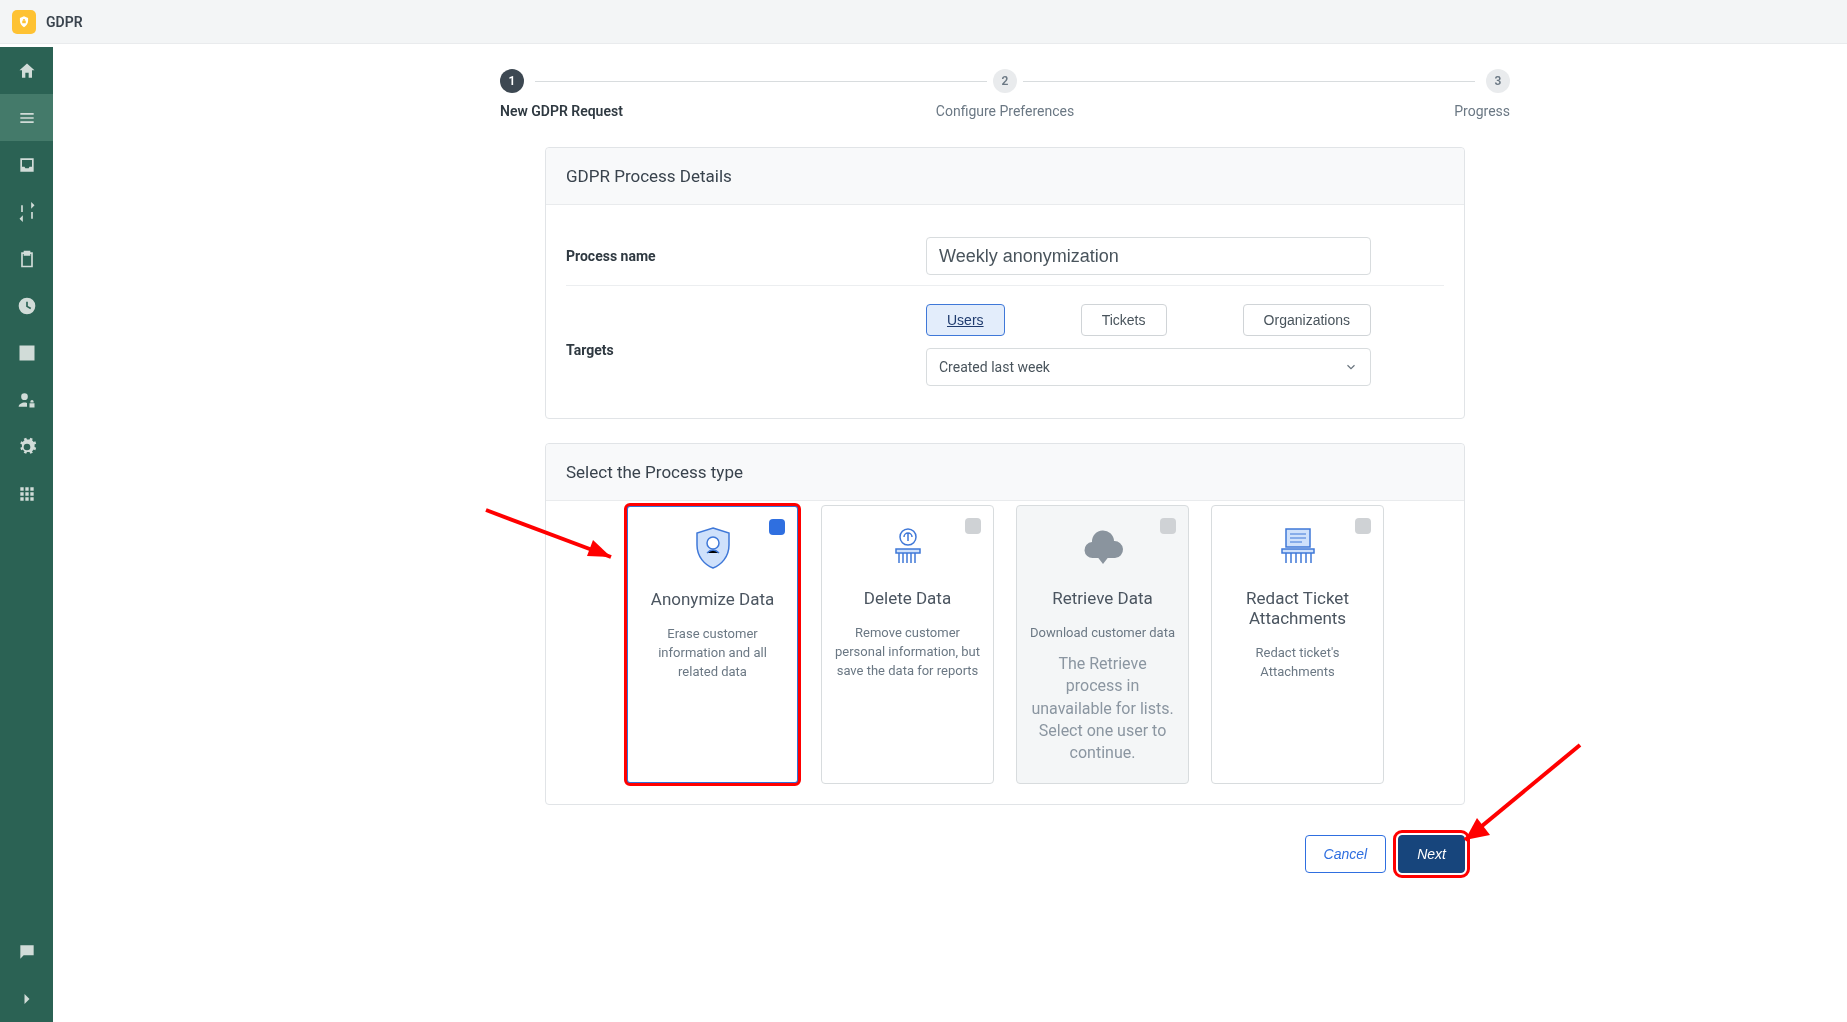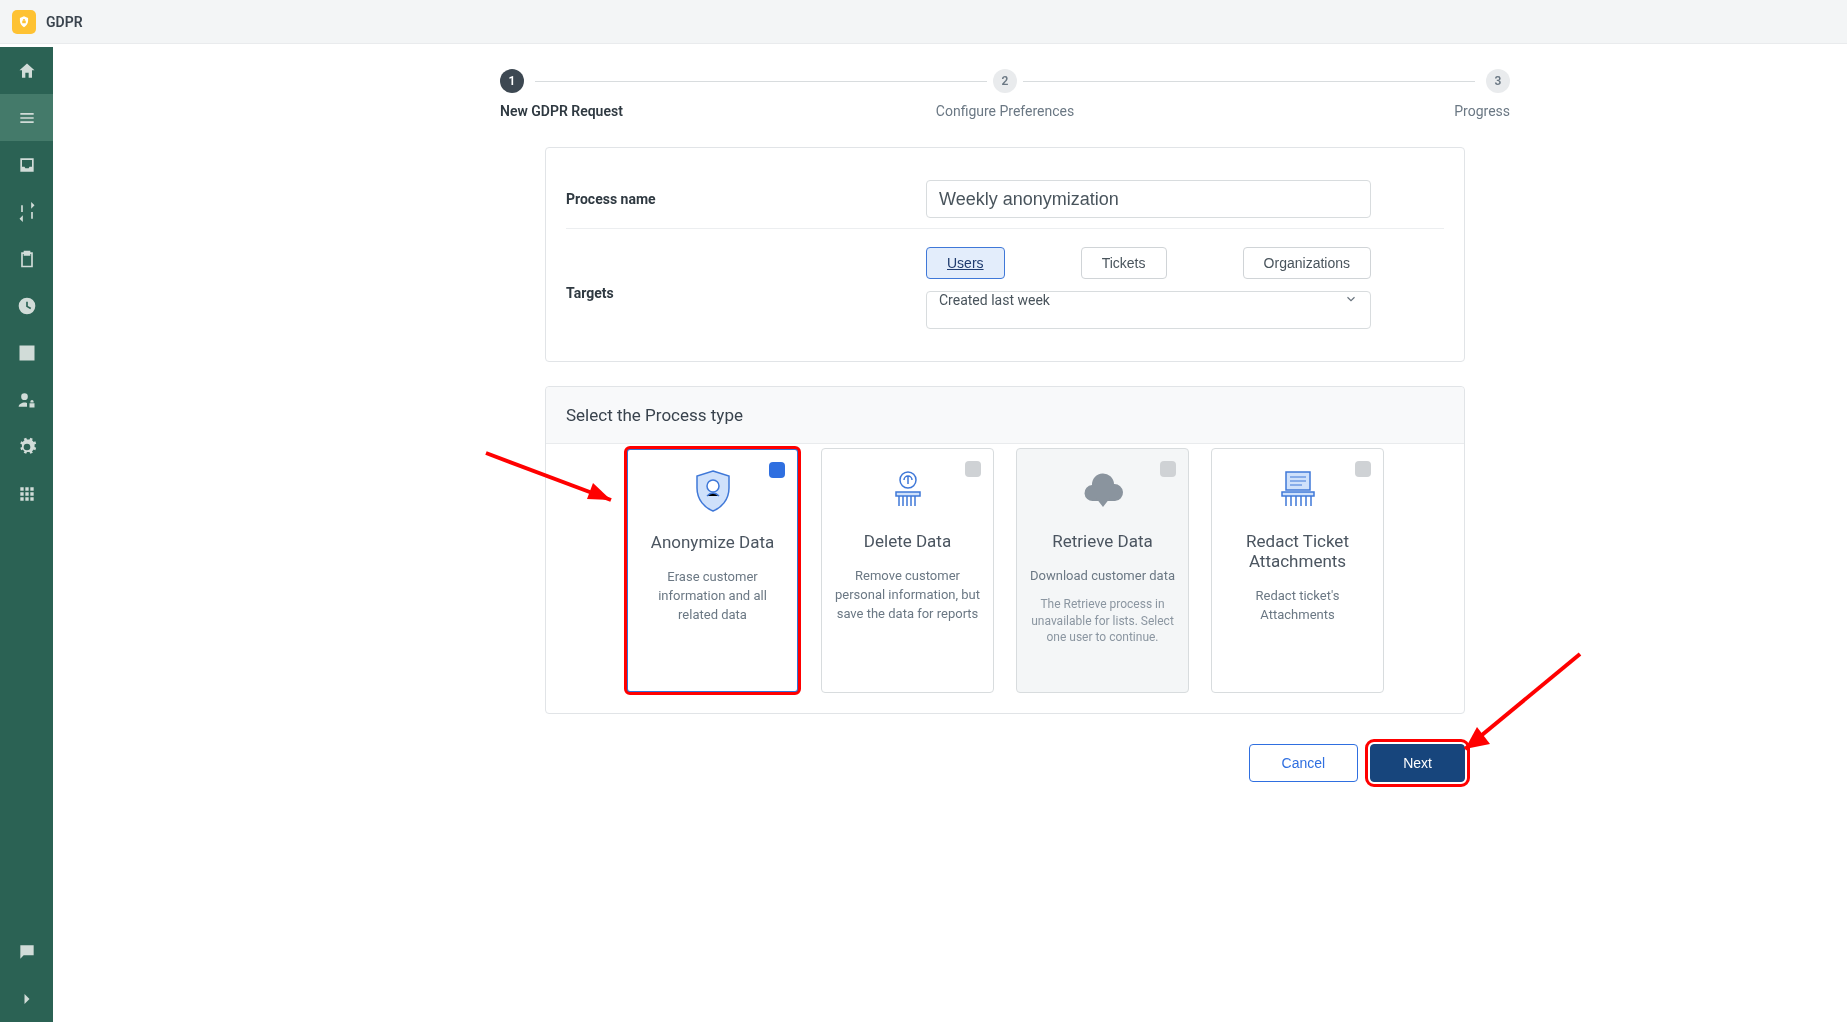--- a/index.html
+++ b/index.html
@@ -42,42 +42,42 @@
 .panel { border: 1px solid #e1e4e7; border-radius: 4px; background: #fff; margin-bottom: 24px; max-width: 920px; margin-left:auto; margin-right:auto;}
 .panel-header { padding: 18px 20px; background: #f8f9fa; border-bottom: 1px solid #e9ebed; font-size: 17px; color: #39434d; border-radius: 4px 4px 0 0;}
 .panel-body { padding: 22px 20px; }
 
 .field-row { display: flex; align-items: center; padding: 10px 0; border-bottom: 1px solid #eceef0; }
 .field-row:last-child { border-bottom: none; }
 .field-label { width: 360px; font-size: 14px; font-weight: 700; color: #2f3941; }
 .field-control { flex: 1; }
 
 .text-input { width: 100%; max-width: 445px; height: 38px; border: 1px solid #d8dcde; border-radius: 4px; padding: 0 12px; font-size: 18px; color: #49545c; }
-.select { width: 100%; max-width: 445px; height: 38px; border: 1px solid #d8dcde; border-radius: 4px; padding: 0 12px; font-size: 14px; color: #49545c; display: flex; align-items: flex-start; justify-content: space-between; background:#fff; cursor:pointer;}
+.select { width: 100%; max-width: 445px; height: 38px; border: 1px solid #d8dcde; border-radius: 4px; padding: 0 12px; font-size: 14px; color: #49545c; display: flex; align-items: center; justify-content: space-between; background:#fff; cursor:pointer;}
 .select svg { width: 14px; height: 14px; stroke: #68737d; fill:none;}
 
 .targets-row { display: flex; gap: 0; margin-bottom: 12px; max-width: 445px; justify-content: space-between;}
 .target-btn { height: 32px; padding: 0 20px; border: 1px solid #d0d4d7; border-radius: 4px; background: #fff; font-size: 14px; color: #49545c; cursor: pointer; }
 .target-btn.selected { background: #e3edfb; border-color: #3f78d8; color: #1f3b6e; text-decoration: underline; }
 
 
 .cards { display: flex; gap: 22px; padding: 4px 80px 20px; }
 .card { width: 175px; min-height: 245px; border: 1px solid #d8dcde; border-radius: 4px; background: #fff; padding: 18px 12px; position: relative; text-align: center; cursor: pointer; }
 .card.selected { border: 2px solid #3073d8; }
 .card.disabled { background: #f4f6f7; cursor: default; color:#7e8a97;}
 .card-check { position: absolute; top: 12px; right: 12px; width: 16px; height: 16px; border-radius: 4px; background: #cfd2d5; }
 .card.selected .card-check { background: #2f6fe0; }
 .card-icon { height: 46px; display: flex; align-items: center; justify-content: center; margin-bottom: 18px; }
 .card-title { font-size: 17px; color: #4b5560; margin-bottom: 16px; font-weight: 400;}
 .card-desc { font-size: 13px; color: #6b7884; line-height: 1.45; }
-.card-note { font-size: 12px; color: #8b96a1; line-height: 1.4; margin-top: 10px; }
+.card-note { font-size: 16px; color: #8b96a1; line-height: 1.4; margin-top: 10px; }
 
 
 .footer { display: flex; justify-content: flex-end; gap: 12px; max-width: 920px; margin-left:270px; margin-top: 30px; position:relative;}
-.btn { height: 38px; padding: 0 32px; border-radius: 4px; font-size: 14px; cursor: pointer; font-weight: 500;}
+.btn { height: 38px; padding: 0 18px; border-radius: 4px; font-size: 14px; cursor: pointer; font-weight: 500; font-style: italic;}
 .btn-secondary { background: #fff; border: 1px solid #2f6fe0; color: #2f6fe0; }
 .btn-primary { background: #17457c; border: 1px solid #17457c; color: #fff; }
 
 
 .highlight-card { outline: 3px solid #ff0000; outline-offset: -1px; border-radius:4px;}
 .highlight-btn { outline: 3px solid #ff0000; outline-offset: 2px; border-radius:4px;}
 
 
 .arrow { position: absolute; pointer-events: none; }
 </style>
@@ -175,20 +175,21 @@
       <div class="step-line-right"></div>
     </div>
     <div class="step">
       <div class="step-line"></div>
       <span class="step-circle">3</span>
       <span class="step-label">Progress</span>
     </div>
   </div>
 
   <div class="panel">
+    <div class="panel-header">GDPR Process Details</div>
     <div class="panel-body">
       <div class="field-row">
         <div class="field-label">Process name</div>
         <div class="field-control">
           <input class="text-input" value="Weekly anonymization" style="">
         </div>
       </div>
       <div class="field-row" style="align-items:flex-start; padding-top:18px;">
         <div class="field-label" style="padding-top:38px;">Targets</div>
         <div class="field-control">

